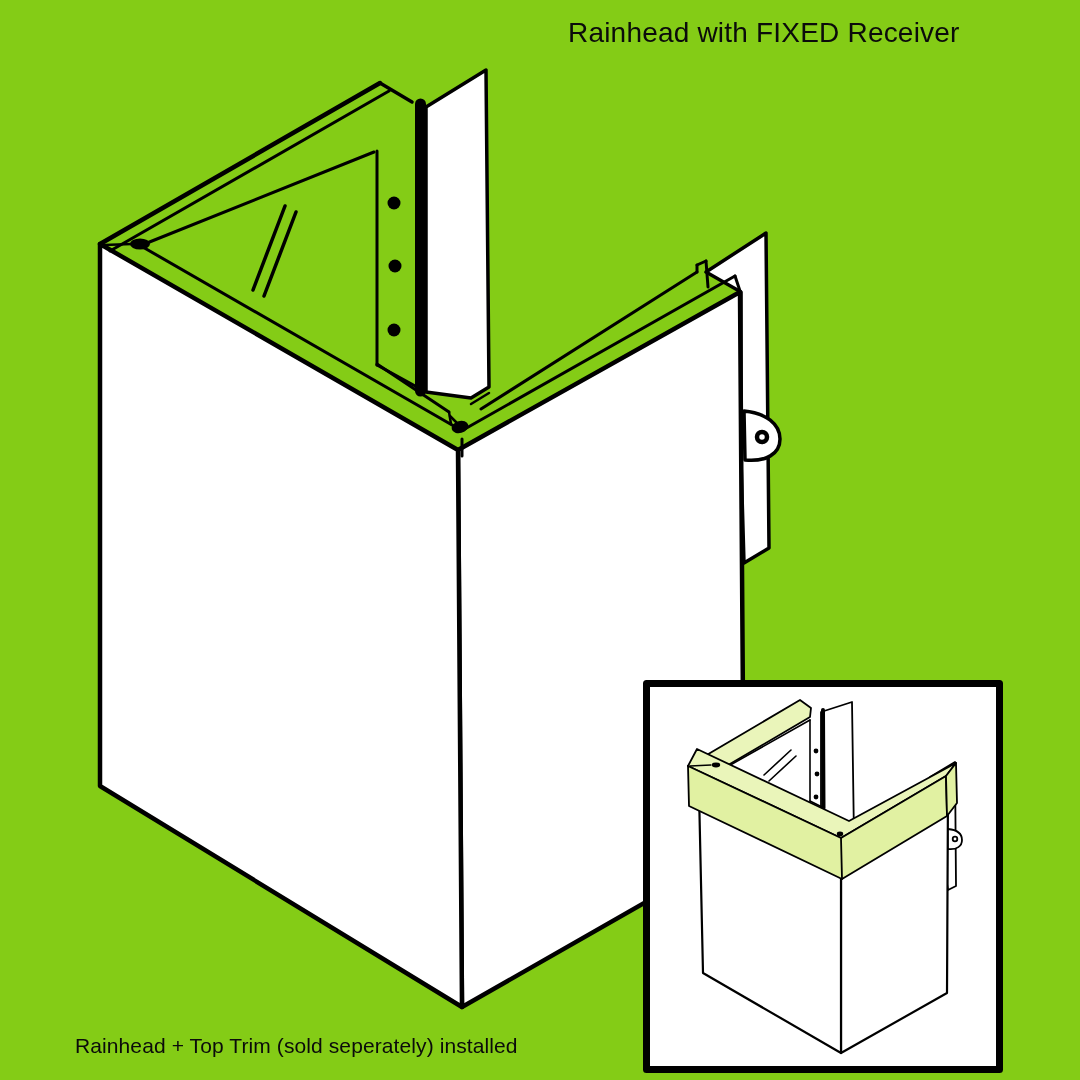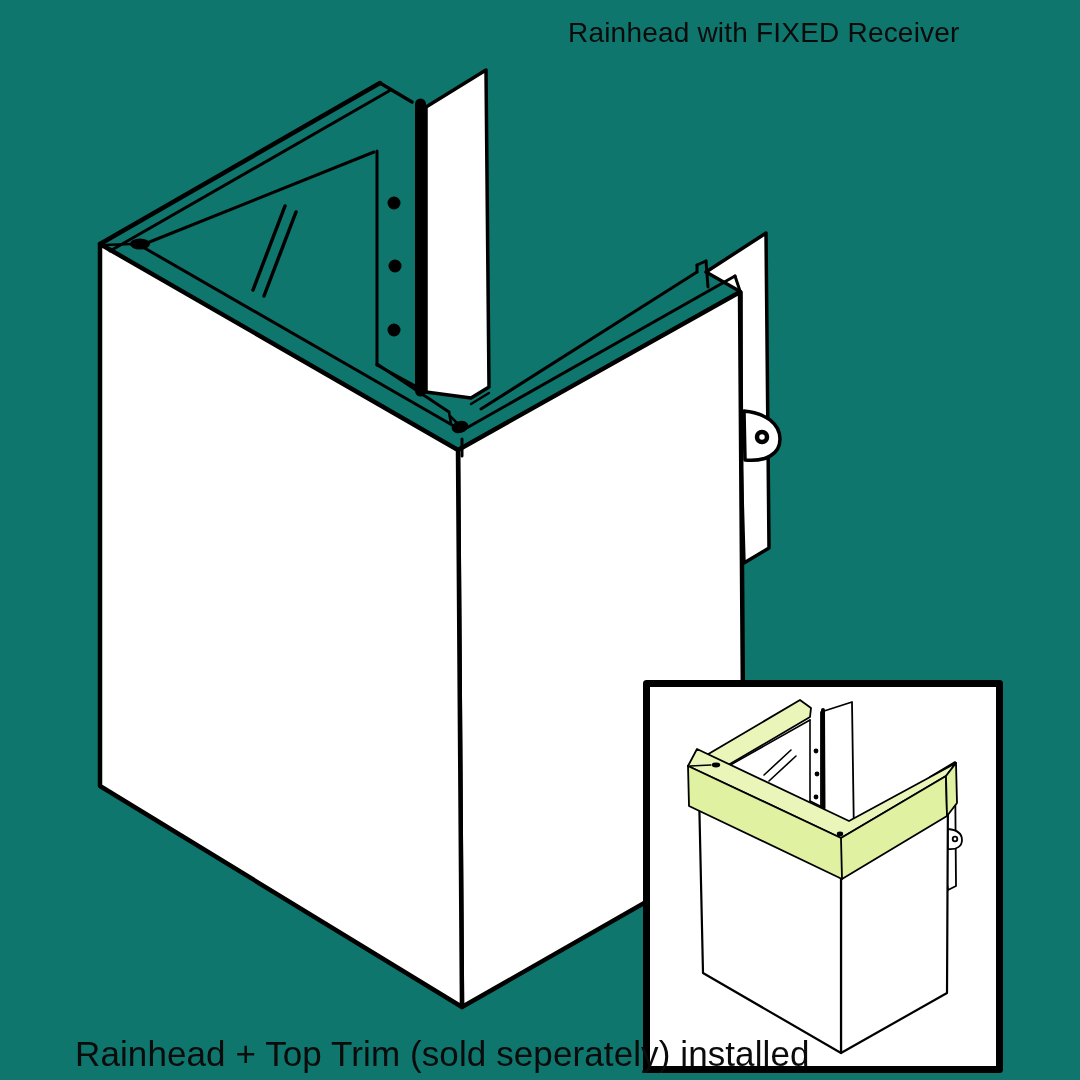--- a/index.html
+++ b/index.html
@@ -1,21 +1,21 @@
 <!DOCTYPE html>
 <html><head>
 <meta charset="utf-8">
 <style>
   html,body{margin:0;padding:0;background:#ffffff;}
-  #canvas{position:relative;width:1080px;height:1080px;background:#0f766e;overflow:hidden;
+  #canvas{position:relative;width:1080px;height:1080px;background:#84cc16;overflow:hidden;
           font-family:"Liberation Sans", sans-serif;}
   #drawing-svg{position:absolute;left:0;top:0;}
   .title-text{position:absolute;left:568px;top:17px;font-size:28px;color:#0b0b0b;
               letter-spacing:0.2px;white-space:nowrap;}
-  .caption-text{position:absolute;left:75px;top:1034px;font-size:35px;color:#0b0b0b;
+  .caption-text{position:absolute;left:75px;top:1034px;font-size:21px;color:#0b0b0b;
               letter-spacing:0.1px;white-space:nowrap;}
 </style>
 </head>
 <body>
 
 <div id="canvas">
 
   <svg id="drawing-svg" width="1080" height="1080" viewBox="0 0 1080 1080" fill="none" stroke-linecap="round" stroke-linejoin="round">
 
     <g stroke="#000000">

